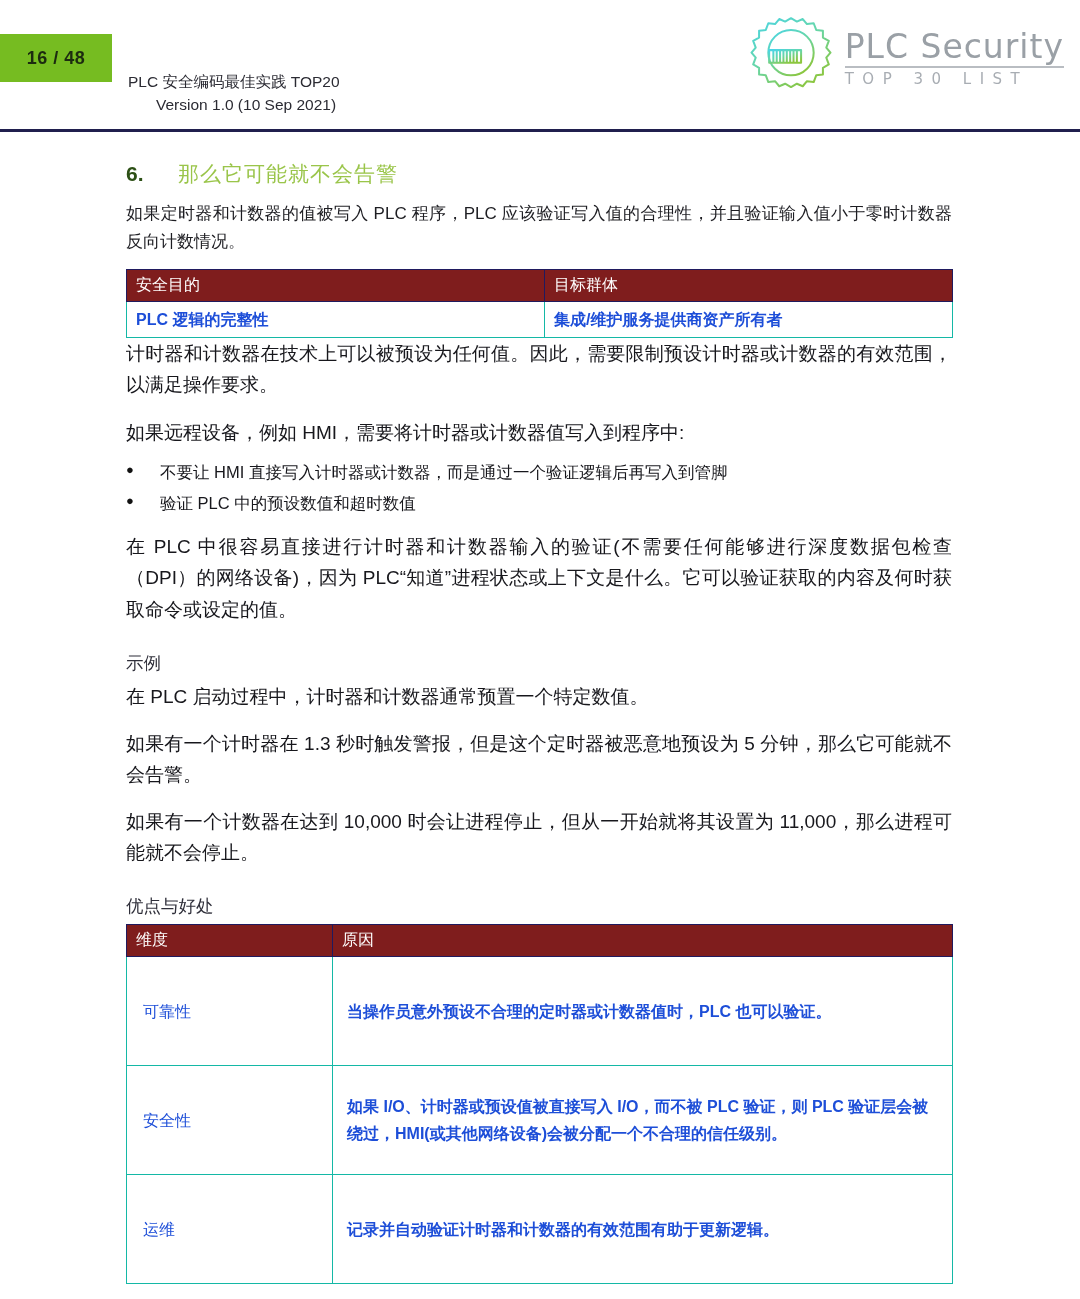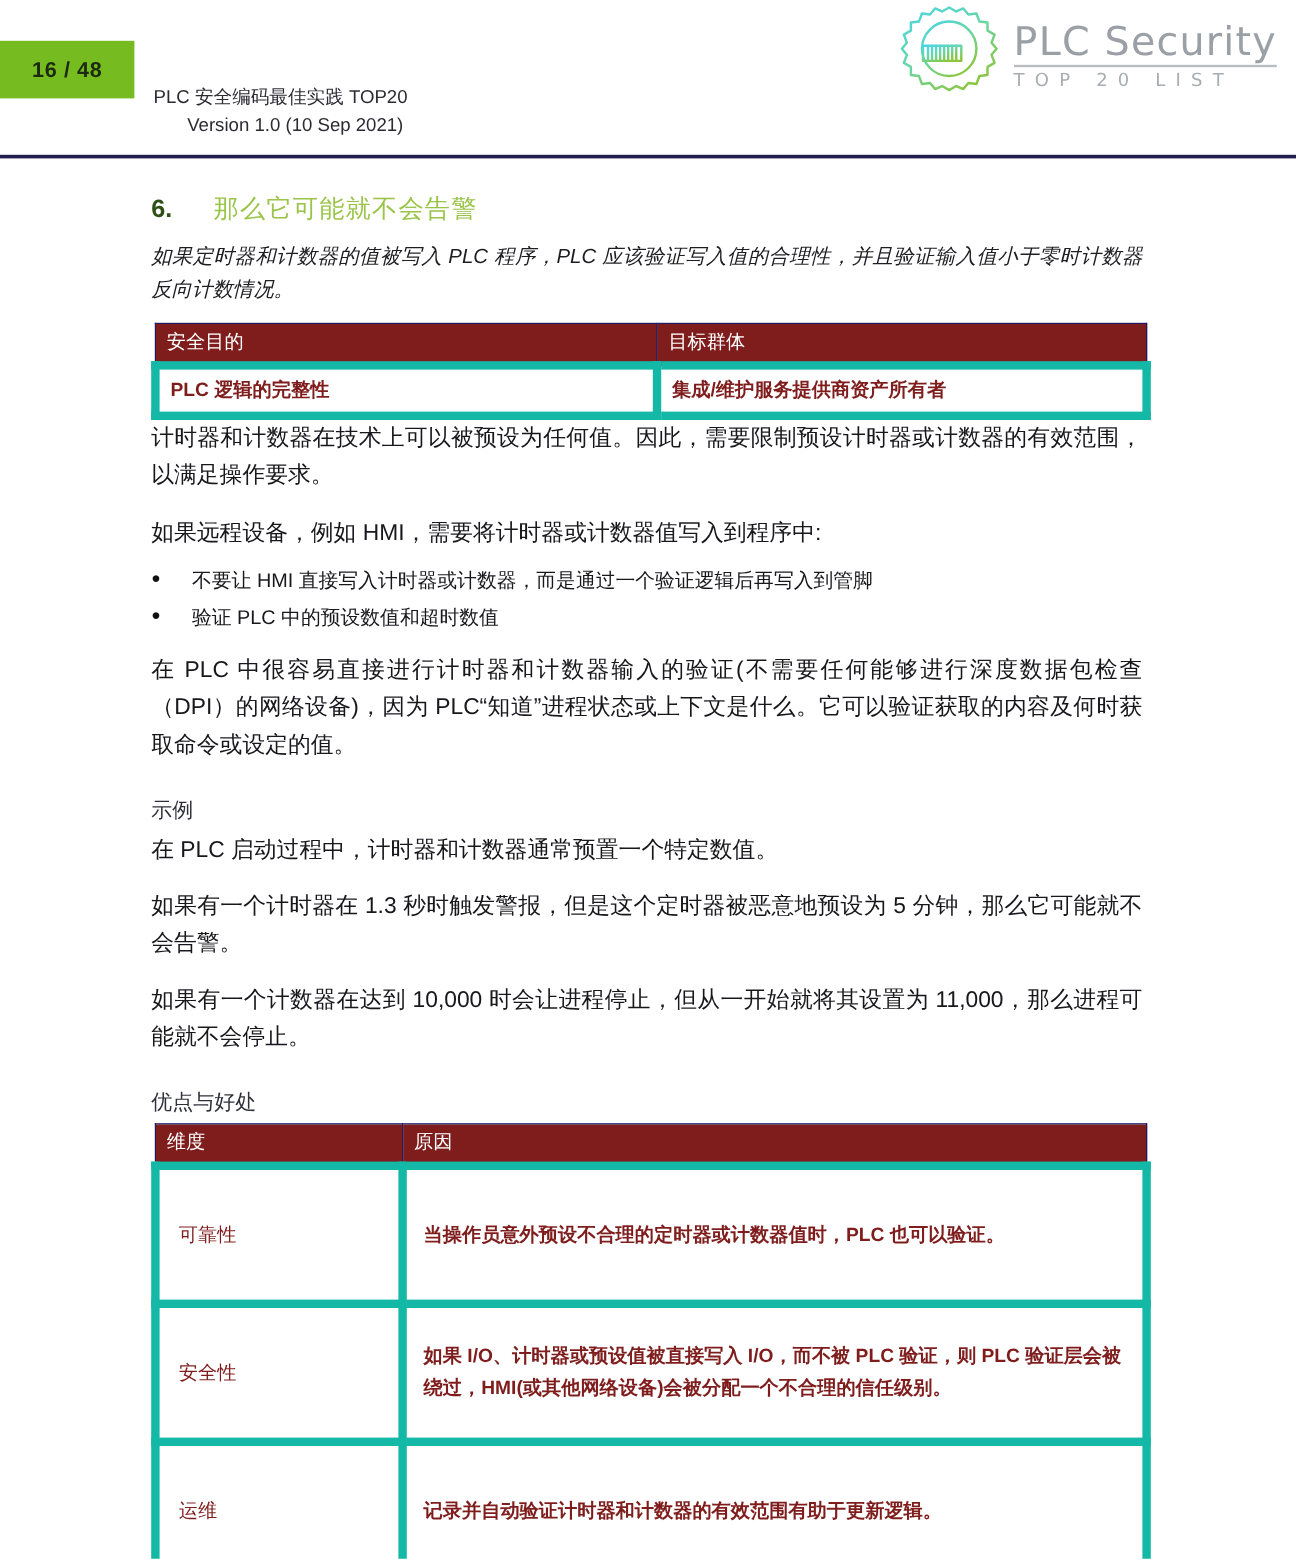--- a/index.html
+++ b/index.html
@@ -50,21 +50,21 @@
     white-space: nowrap;
   }
   .header-title-line.second {
     padding-left: 28px;
   }
 
   
   .logo-wrap {
     position: absolute;
     right: 16px;
-    top: 2px;
+    top: 14px;
     display: flex;
     align-items: center;
     gap: 12px;
   }
   .logo-gear {
     width: 84px;
     height: 84px;
     display: block;
   }
   .logo-text-block {
@@ -127,45 +127,44 @@
     color: #9ac54a;
     font-weight: 500;
     letter-spacing: 1px;
   }
   .intro-para {
     font-size: 17px;
     line-height: 1.62;
     color: #1d1d22;
     margin: 0 0 14px 0;
     text-align: justify;
-    font-style: italic;
   }
 
   
   table.doc-table {
     border-collapse: collapse;
     width: 826px;
     table-layout: fixed;
     margin: 0;
   }
   table.doc-table th {
     background: #7f1d1d;
     color: #ffffff;
     font-size: 16px;
     font-weight: normal;
     text-align: left;
     padding: 5px 9px;
     border: 1px solid #201a5e;
     vertical-align: middle;
   }
   table.doc-table td {
-    border: 7px solid #14b8a6;
+    border: 1px solid #14b8a6;
     padding: 6px 9px;
     font-size: 16px;
-    color: #7f1d1d;
+    color: #1d4ed8;
     vertical-align: middle;
     line-height: 1.58;
   }
   table.purpose-table col.c1 { width: 418px; }
   table.purpose-table col.c2 { width: 408px; }
   table.purpose-table td { font-weight: bold; padding: 5px 9px; }
 
   table.benefit-table col.c1 { width: 206px; }
   table.benefit-table col.c2 { width: 620px; }
   table.benefit-table td.dim {
@@ -247,21 +246,21 @@
         <circle cx="50" cy="46" r="27"></circle>
         <path d="M24 43 L62 43 L62 58 L24 58 Z"></path>
         <path d="M29 43 L29 58 M33 43 L33 58 M37 43 L37 58 M41 43 L41 58 M45 43 L45 58
                  M49 43 L49 58 M53 43 L53 58 M57 43 L57 58"></path>
         <path d="M24 50 L14 50"></path>
       </g>
     </svg>
     <div class="logo-text-block">
       <div class="logo-main">PLC Security</div>
       <div class="logo-rule"></div>
-      <div class="logo-sub">TOP 20 LIST</div>
+      <div class="logo-sub">TOP 30 LIST</div>
     </div>
   </div>
 
   <div class="header-rule"></div>
 </div>
 
 <div class="content">
 
   <div class="section-heading">
     <span class="section-num">6.</span>

